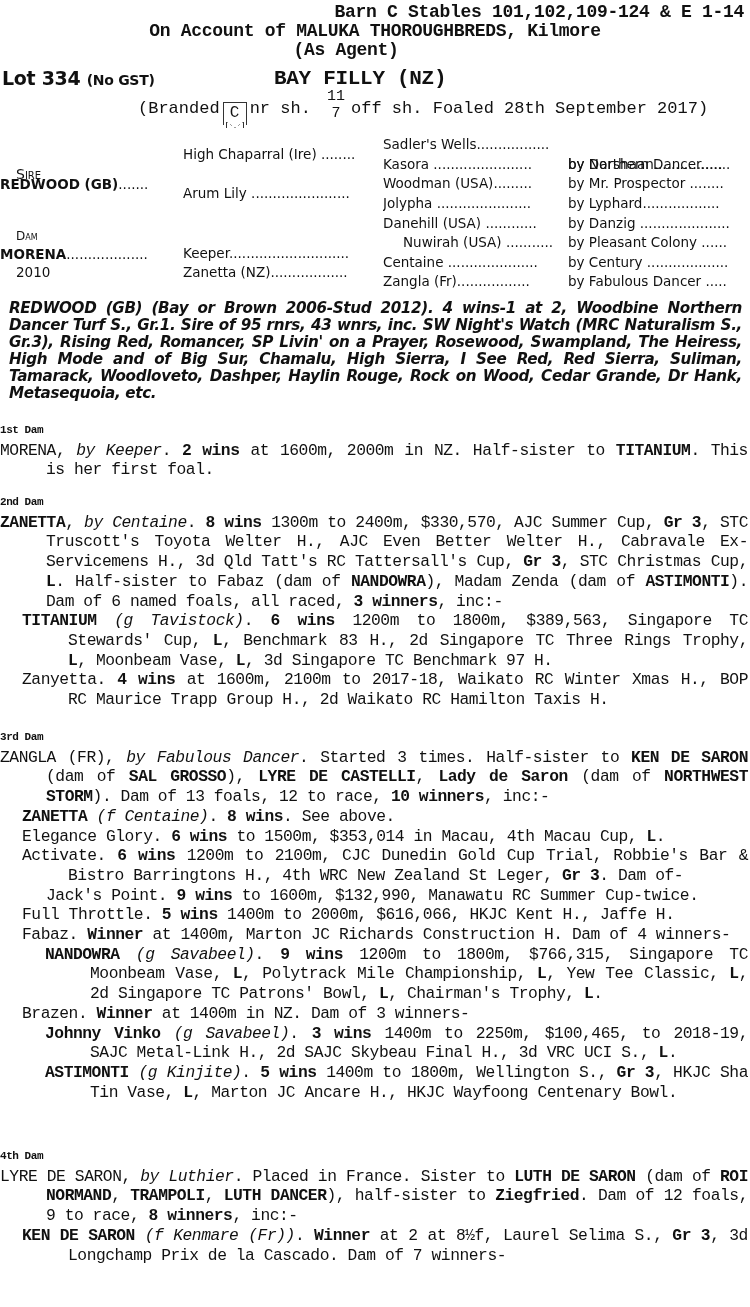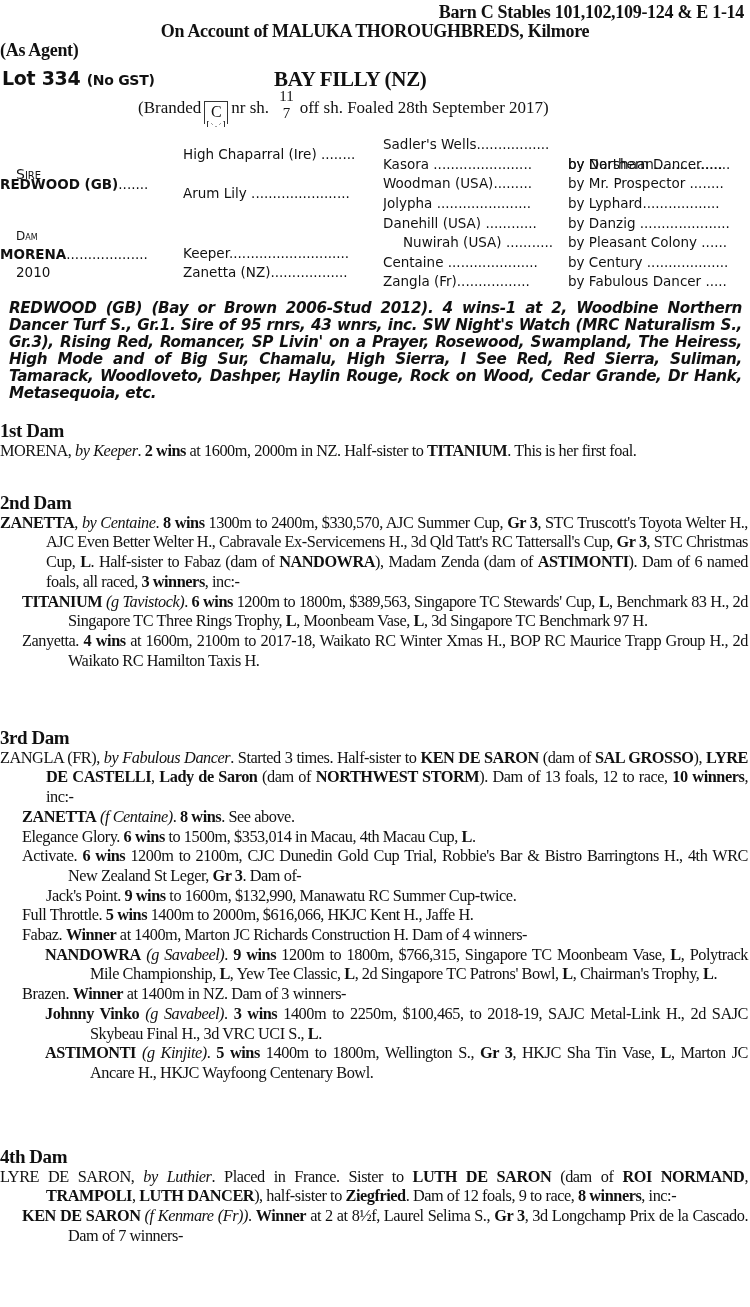--- a/index.html
+++ b/index.html
@@ -1,43 +1,43 @@
 <!DOCTYPE html>
 <html><head>
 <meta charset="utf-8">
 <style>
   html, body { margin: 0; padding: 0; background: #ffffff; }
   body {
     width: 750px; height: 1307px; overflow: hidden; position: relative;
     font-family: "DejaVu Sans", sans-serif; color: #111;
   }
-  .cond { font-family: Liberation Serif, serif; }
+  .cond { font-family: Liberation Mono, monospace; }
   .hdr { position: absolute; font-weight: bold; font-size: 18px; white-space: nowrap; letter-spacing: -0.3px; }
   #barn { right: 6px; top: 2px; }
   #account { left: 0; width: 750px; text-align: center; top: 21px; }
-  #agent { left: 0; width: 692px; text-align: left; top: 40px; }
+  #agent { left: 0; width: 692px; text-align: center; top: 40px; }
   #lot { left: 2px; top: 67px; font-size: 19px; }
   #lot .nogst { font-size: 14px; }
   #horse { left: 274px; top: 67px; font-size: 21px; }
   #brand { position: absolute; left: 138px; top: 92px; font-size: 17px; white-space: nowrap; }
   #brand .bicon { display: inline-block; width: 22px; height: 22px; border: 1px solid #333; border-bottom: none;
     position: relative; vertical-align: -4px; text-align: center; font-size: 16px; line-height: 20px; margin: 0 3px; }
   #brand .bicon:after { content: ""; position: absolute; left: 2px; right: 2px; bottom: -3px; height: 6px;
     border-left: 1px solid #333; border-right: 1px solid #333;
     background: linear-gradient(to top right, transparent 48%, #333 50%, transparent 52%) left/50% 100% no-repeat,
                 linear-gradient(to top left, transparent 48%, #333 50%, transparent 52%) right/50% 100% no-repeat; }
   #brand .frac { display: inline-block; text-align: center; vertical-align: middle; line-height: 17px; margin: 0 6px; font-size: 15px; position: relative; top: -4px; }
 
   .ped { position: absolute; font-size: 13.5px; white-space: nowrap; overflow: hidden; }
   .sc { font-variant: small-caps; }
 
   #sire-para { position: absolute; left: 9px; top: 300px; width: 733px; font-weight: bold; font-style: italic;
     font-size: 15.2px; line-height: 17px; text-align: justify; letter-spacing: -0.35px; }
   .body-text { position: absolute; left: 0; width: 748px; font-size: 16.3px; line-height: 19.7px; letter-spacing: -0.45px; }
-  .sec-title { font-weight: bold; font-size: 19px; display: block; }
+  .sec-title { font-weight: bold; font-size: 11px; display: block; }
   .p { text-align: justify; }
   .i1 { padding-left: 46px; text-indent: -46px; }
   .i2 { padding-left: 68px; text-indent: -46px; }
   .i3 { padding-left: 90px; text-indent: -45px; }
   .i4 { padding-left: 68px; text-indent: -22px; }
   b { font-weight: bold; }
   i { font-style: italic; }
 </style>
 </head>
 <body>

